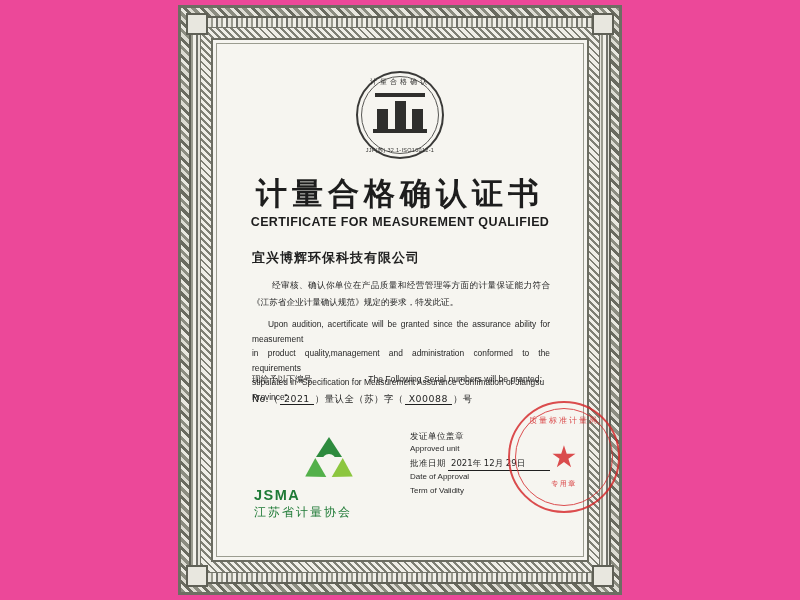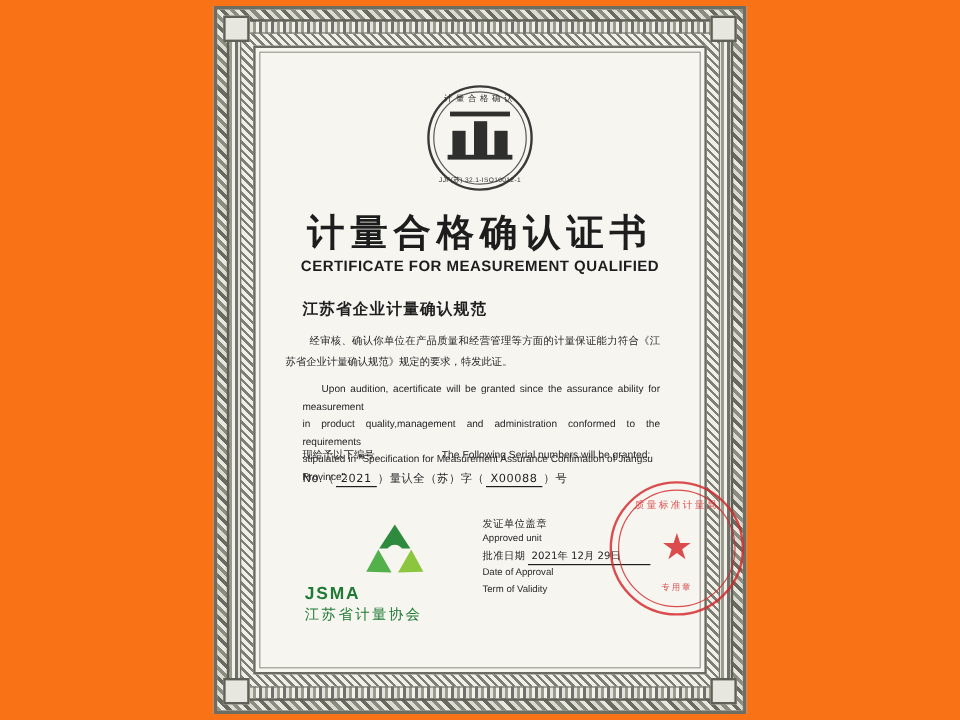--- a/index.html
+++ b/index.html
@@ -8,21 +8,21 @@
     width: 800px;
     height: 600px;
     background: #ffffff;
     font-family: "Liberation Sans", sans-serif;
   }
 
   #certificate-page {
     position: relative;
     width: 800px;
     height: 600px;
-    background: #f97316;
+    background: #ec4899;
     overflow: hidden;
   }
 
   
   .cert-sheet {
     position: absolute;
     left: 178px;
     top: 5px;
     width: 444px;
     height: 590px;
@@ -216,21 +216,21 @@
     top: 200px;
     font-size: 13px;
     font-weight: bold;
     letter-spacing: 1px;
     color: #1f1f1f;
     font-family: "DejaVu Sans", "Liberation Sans", sans-serif;
   }
 
   .body-cn {
     position: absolute;
-    left: 16px;
+    left: 30px;
     right: 28px;
     top: 228px;
     font-size: 8.6px;
     line-height: 17px;
     text-align: justify;
     text-indent: 20px;
     color: #262626;
     font-family: "DejaVu Sans", "Liberation Sans", sans-serif;
   }
 
@@ -333,21 +333,21 @@
     margin-top: 1px;
     font-size: 12px;
     letter-spacing: 2px;
     color: #1f7a36;
     font-family: "DejaVu Sans", "Liberation Sans", sans-serif;
   }
 
   
   .sig-block {
     position: absolute;
-    left: 180px;
+    left: 188px;
     top: 382px;
     width: 190px;
     font-size: 8.5px;
     color: #1f1f1f;
   }
   .sig-row {
     margin-bottom: 1px;
     white-space: nowrap;
     font-family: "DejaVu Sans", "Liberation Sans", sans-serif;
   }
@@ -398,21 +398,21 @@
     top: 12px;
     text-align: center;
     font-size: 8px;
     letter-spacing: 2px;
     color: #d5272a;
     font-family: "DejaVu Sans", "Liberation Sans", sans-serif;
   }
   .seal-text-b {
     position: absolute;
     left: 0; right: 0;
-    bottom: 16px;
+    bottom: 22px;
     text-align: center;
     font-size: 7px;
     letter-spacing: 1.5px;
     color: #d5272a;
     font-family: "DejaVu Sans", "Liberation Sans", sans-serif;
   }
 </style>
 </head>
 <body>
 
@@ -443,21 +443,21 @@
           <div class="emblem-bar b2"></div>
           <div class="emblem-bar b3"></div>
         </div>
         <div class="emblem-base"></div>
         <div class="emblem-text-bottom">JJF(苏) 32.1-ISO10012-1</div>
       </div>
 
       <div class="title-cn">计量合格确认证书</div>
       <div class="title-en">CERTIFICATE FOR MEASUREMENT QUALIFIED</div>
 
-      <div class="company">江苏省企业计量确认规范</div>
+      <div class="company">宜兴博辉环保科技有限公司</div>
 
       <div class="body-cn">经审核、确认你单位在产品质量和经营管理等方面的计量保证能力符合《江苏省企业计量确认规范》规定的要求，特发此证。</div>
 
       <div class="body-en">
         <p>Upon audition, acertificate will be granted since the assurance ability for measurement</p>
         <p style="text-indent:0">in product quality,management and administration conformed to the requirements</p>
         <p style="text-indent:0">stipulated in "Specification for Measurement Assurance Confimation of Jiangsu</p>
         <p style="text-indent:0">Province".</p>
       </div>
 

